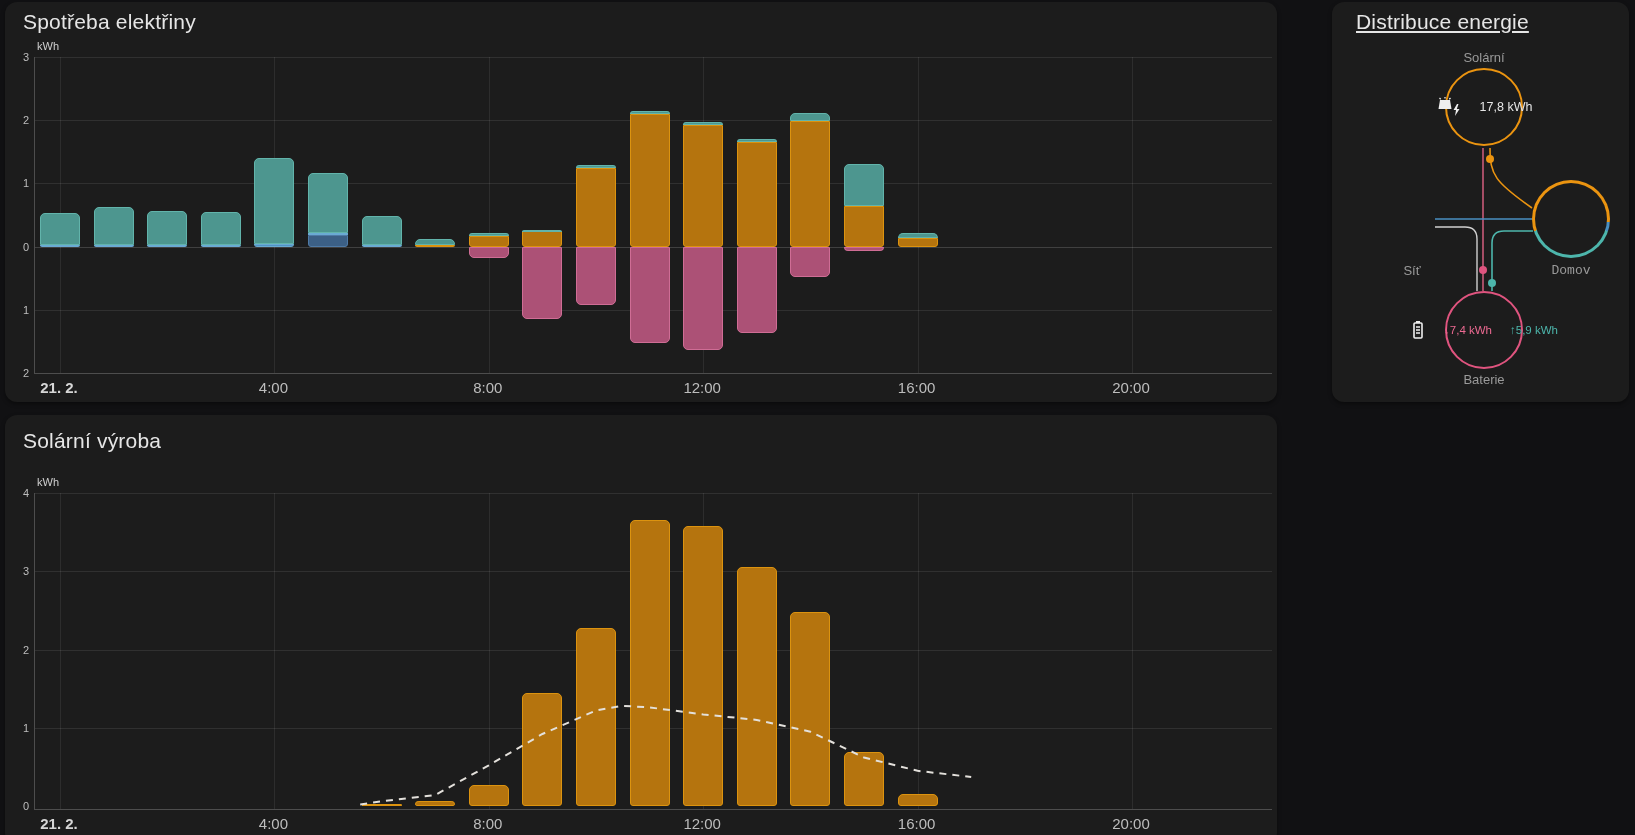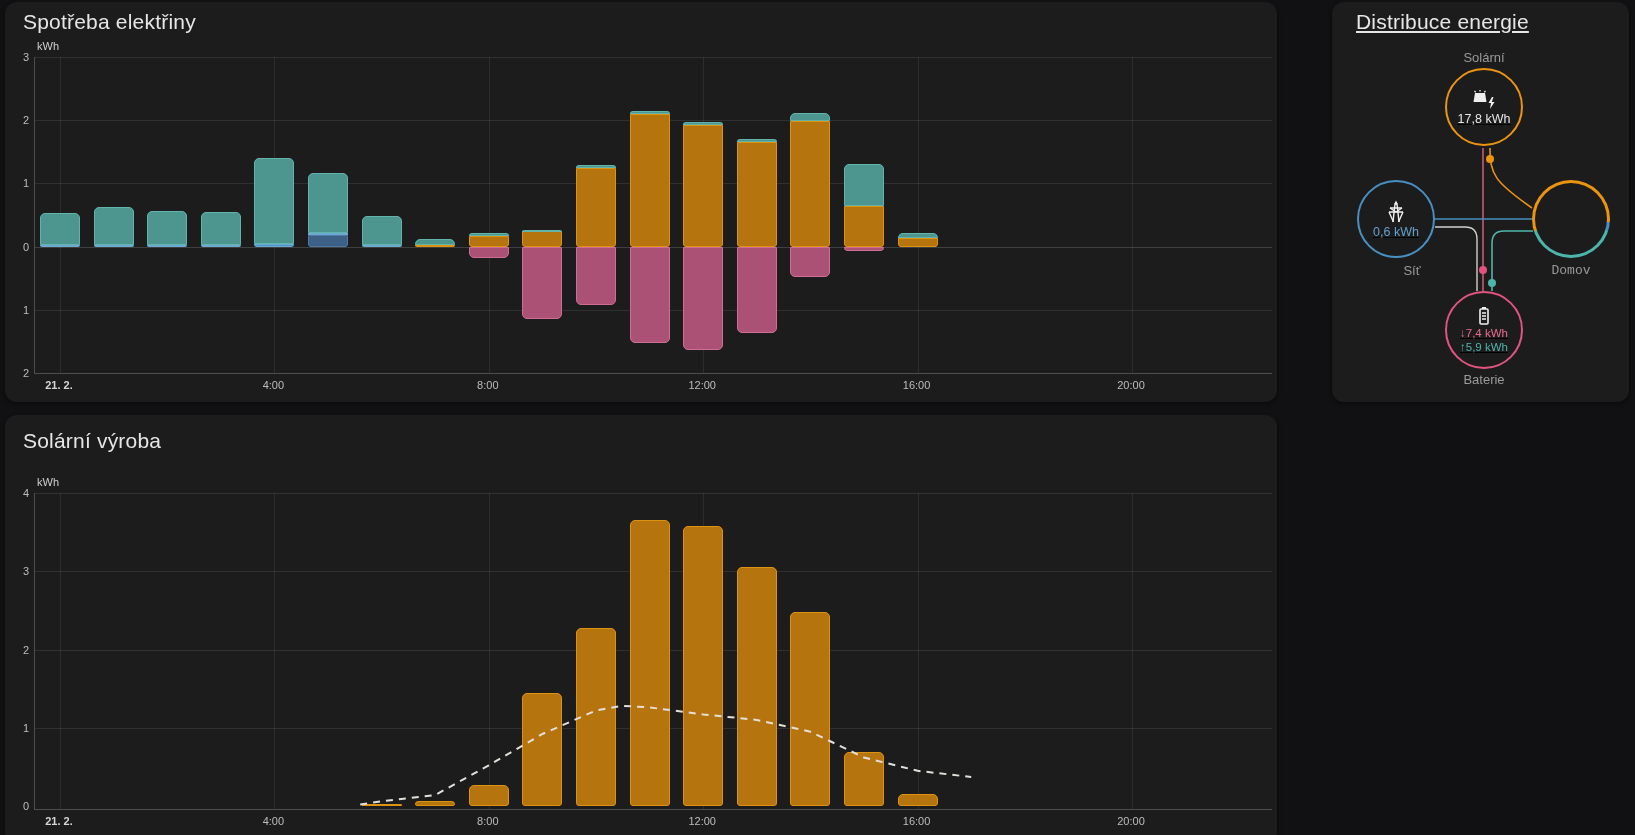--- a/index.html
+++ b/index.html
@@ -15,29 +15,29 @@
   }
   .card-title{
     position:absolute;left:18px;top:8px;
     font-size:21px;color:#e6e6e6;letter-spacing:.2px;white-space:nowrap;
   }
   .plot{position:absolute;border-left:1px solid rgba(255,255,255,.22);border-bottom:1px solid rgba(255,255,255,.22);}
   .gridline-h{position:absolute;left:0;right:0;height:1px;background:rgba(255,255,255,.09);}
   .gridline-v{position:absolute;top:0;bottom:0;width:1px;background:rgba(255,255,255,.08);}
   .zeroline{background:rgba(255,255,255,.16);}
   .ytick{position:absolute;width:22px;text-align:right;font-size:11px;color:#bdbdbd;transform:translateY(-6px);}
-  .xtick{position:absolute;font-size:11px;color:#bdbdbd;transform:translateX(-50%);white-space:nowrap;}
+  .xtick{position:absolute;font-size:15px;color:#bdbdbd;transform:translateX(-50%);white-space:nowrap;}
   .xtick.first{font-weight:bold;color:#d6d6d6;}
   .unit-label{position:absolute;font-size:11px;color:#cfcfcf;}
   .bar-seg{position:absolute;box-sizing:border-box;}
   
   .node-circle{
     position:absolute;width:78px;height:78px;border-radius:50%;
-    box-sizing:border-box;display:flex;flex-direction:column;align-items:center;justify-content:center;
-    gap:1px;cursor:pointer;text-decoration:underline;
+    box-sizing:border-box;display:flex;flex-direction:row;align-items:center;justify-content:center;
+    gap:18px;cursor:pointer;
   }
   .node-ring{position:absolute;width:78px;height:78px;border-radius:50%;}
   .node-ring .ring-inner{position:absolute;inset:3px;border-radius:50%;background:#1c1c1c;}
   .node-value{font-size:12.5px;color:#e6e6e6;white-space:nowrap;z-index:2;}
   .node-label{position:absolute;font-size:13px;color:#9a9a9a;transform:translateX(-50%);white-space:nowrap;}
   .batt-line{font-size:11.5px;line-height:13px;white-space:nowrap;z-index:2;}
   .flow-svg{position:absolute;left:0;top:0;pointer-events:none;}
   .node-icon{z-index:2;line-height:0;}
 </style>
 </head>
@@ -187,33 +187,20 @@
         <g stroke="#efefef" stroke-width="1.6" fill="none">
           <path d="M4,4 L14,4 L15.5,13 L2.5,13 Z" fill="#efefef" stroke="none"></path>
           <path d="M9,1 L9,2.5 M3.5,2 L4.7,3.2 M14.5,2 L13.3,3.2" stroke-width="1.3"></path>
         </g>
         <path d="M21,8 L17.5,14 L20,14 L19,20 L23.5,13 L20.8,13 L22.5,8 Z" fill="#efefef"></path>
       </svg>
     </span>
     <span class="node-value">17,8 kWh</span>
   </div>
 
-  <div class="node-circle" style="left:25px;top:178px;border:2.5px solid #488fc2;">
-    <span class="node-icon">
-      <svg width="24" height="24" viewBox="0 0 24 24">
-        <g stroke="#efefef" stroke-width="1.4" fill="none">
-          <path d="M9,22 L11,4 L13,4 L15,22"></path>
-          <path d="M6,8 L18,8 M5,12 L19,12"></path>
-          <path d="M6,8 L12,12 M18,8 L12,12 M5,12 L9.5,22 M19,12 L14.5,22"></path>
-          <path d="M11,4 L12,2 L13,4"></path>
-        </g>
-      </svg>
-    </span>
-    <span class="node-value" style="color:#64a1ce;">0,6 kWh</span>
-  </div>
   <div class="node-label" style="left:80px;top:261px;">Síť</div>
 
   <div class="node-ring" id="home-ring" style="left: 200px; top: 178px; background: conic-gradient(rgb(235, 148, 16) 0deg, rgb(235, 148, 16) 95deg, rgb(72, 143, 194) 95deg, rgb(72, 143, 194) 108deg, rgb(77, 182, 172) 108deg, rgb(77, 182, 172) 252deg, rgb(235, 148, 16) 252deg, rgb(235, 148, 16) 360deg);">
     <div class="ring-inner"></div>
   </div>
   <div class="node-label" style="left:239px;top:261px;font-family:Liberation Mono, monospace;">Domov</div>
 
   <div class="node-circle" style="left:113px;top:289px;border:2.5px solid #e0547f;">
     <span class="node-icon">
       <svg width="16" height="20" viewBox="0 0 16 20">

